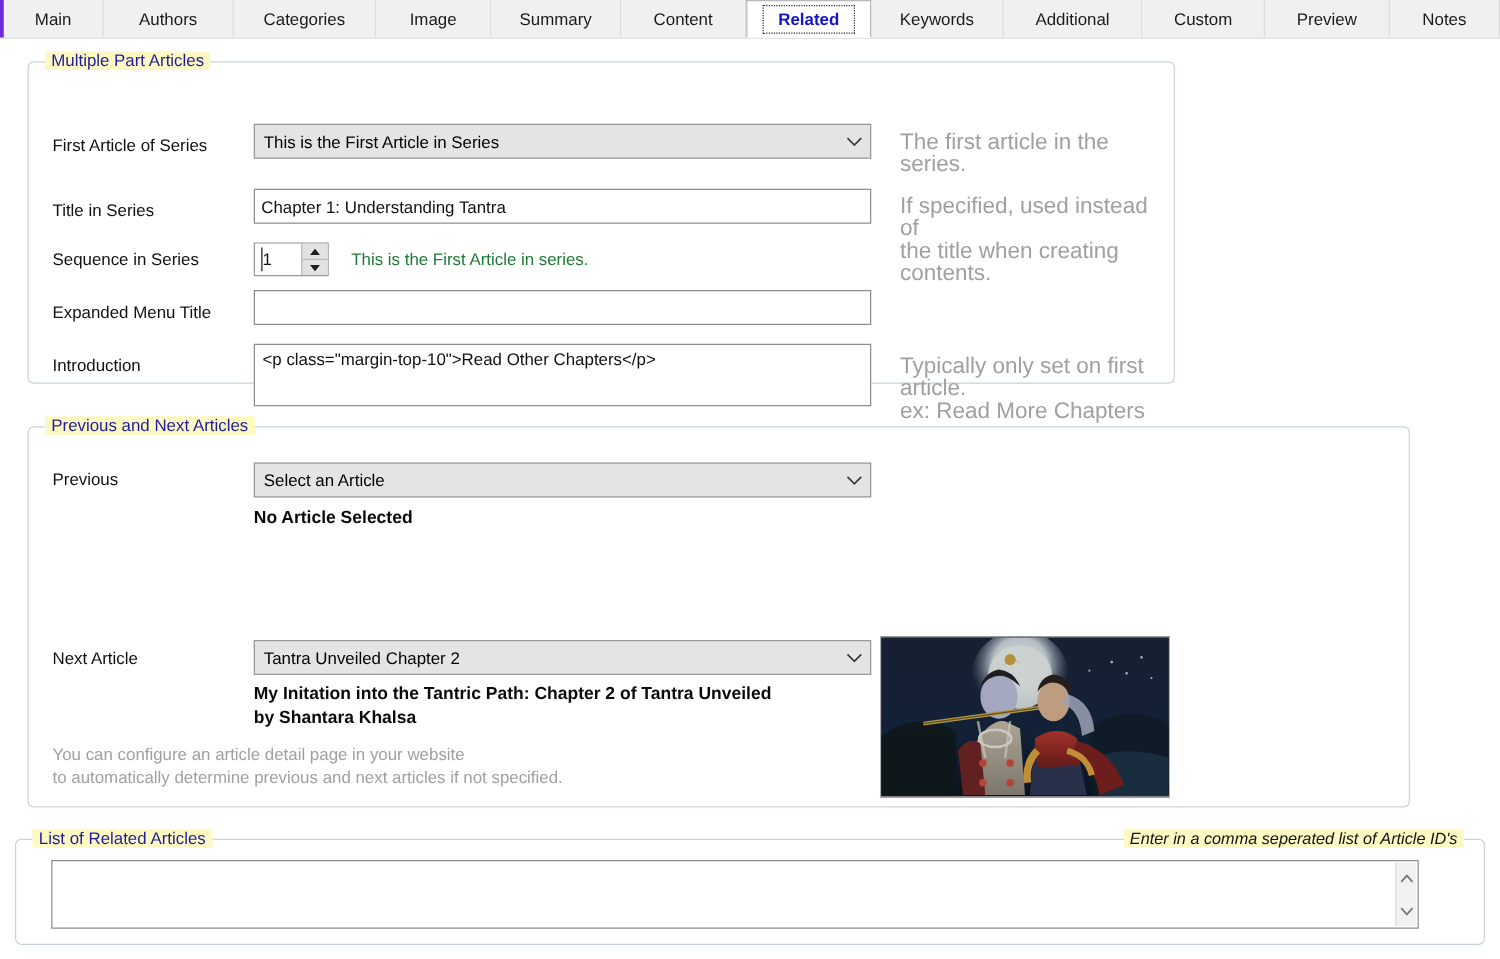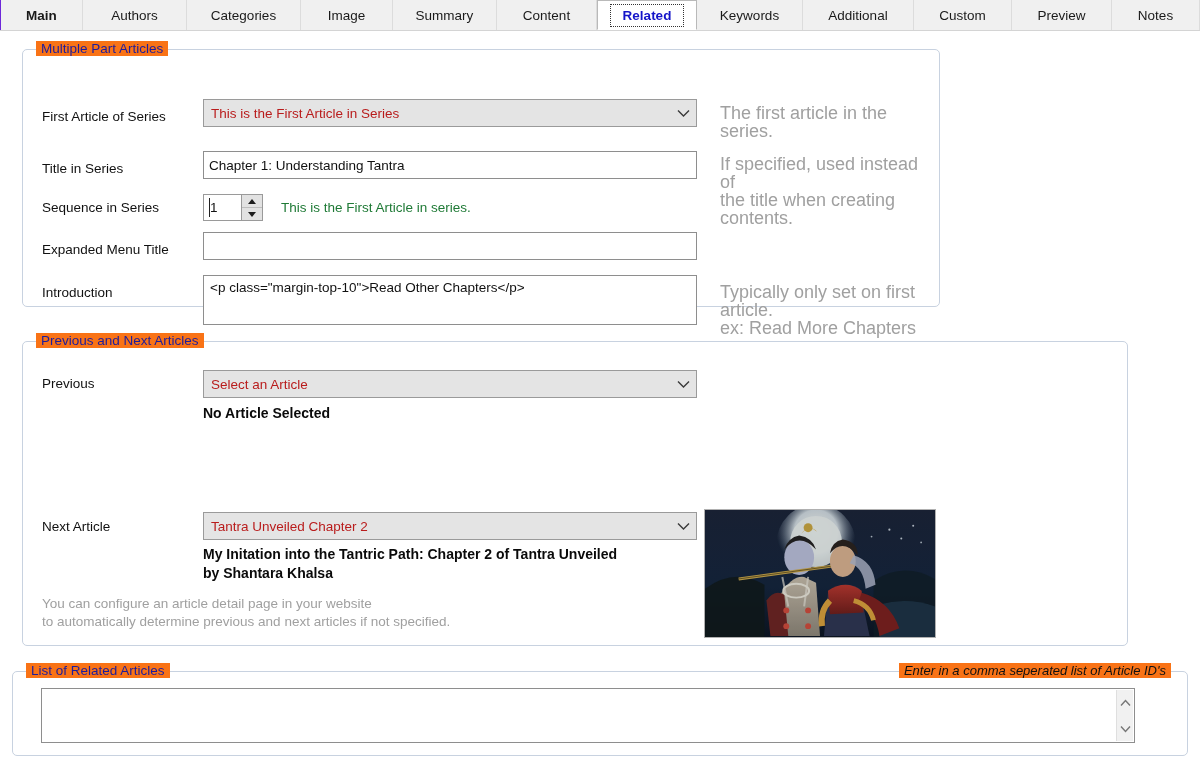--- a/index.html
+++ b/index.html
@@ -35,21 +35,21 @@
     align-items: center;
     justify-content: center;
     font-size: 13.5px;
     color: #1a1a1a;
     background: #f0f0f0;
     border-right: 1px solid #dcdcdc;
     box-sizing: border-box;
     cursor: default;
     user-select: none;
   }
-  .tab:first-child { border-left: 1px solid #6d28d9; font-weight: bold; }
+  .tab:first-child { border-left: 3px solid #6d28d9; }
   .tab.active {
     background: #ffffff;
     color: #1515c9;
     font-weight: bold;
     border: 1px solid #b9b9b9;
     border-bottom: 1px solid #ffffff;
     position: relative;
     z-index: 3;
     text-align: right;
   }
@@ -73,21 +73,21 @@
   .group {
     position: absolute;
     border: 1px solid #c8d2e0;
     border-radius: 5px;
     box-sizing: border-box;
   }
   .group > .grouptitle {
     position: absolute;
     top: -9px;
     left: 13px;
-    background: #f97316;
+    background: #fef9c3;
     padding: 0 5px;
     font-size: 13.5px;
     color: #1d1d9c;
     white-space: nowrap;
   }
   .group > .grouptitle.right {
     left: auto;
     right: 16px;
     font-style: italic;
     color: #111111;
@@ -125,21 +125,21 @@
   
   .combo {
     position: absolute;
     background: #e4e4e4;
     border: 1px solid #9a9a9a;
     box-sizing: border-box;
     display: flex;
     align-items: center;
     padding: 0 4px 0 7px;
     font-size: 13.5px;
-    color: #b91c1c;
+    color: #000000;
     cursor: default;
     user-select: none;
   }
   .combo .cvalue { flex: 1 1 auto; overflow: hidden; white-space: nowrap; }
   .combo .chev {
     flex: 0 0 auto;
     width: 18px; height: 18px;
     display: flex; align-items: center; justify-content: center;
   }
   .combo .chev svg { display: block; }

